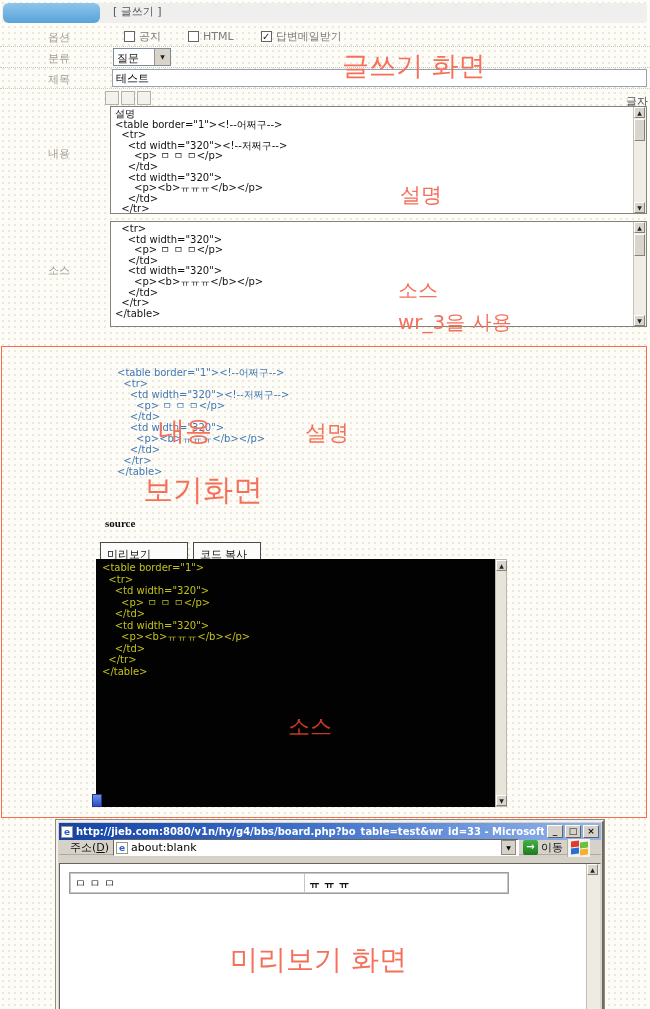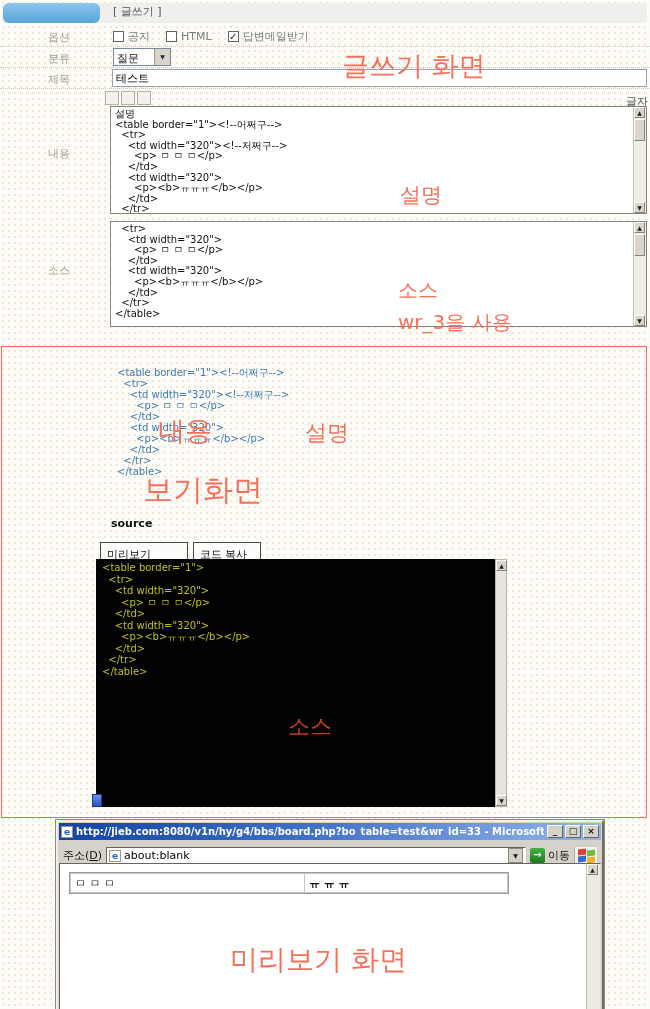--- a/index.html
+++ b/index.html
@@ -13,21 +13,21 @@
   
   .hdr-bar{position:absolute;left:2px;top:3px;width:645px;height:20px;background:#efefee;border-radius:4px;}
   .hdr-tab{position:absolute;left:1px;top:0;width:97px;height:20px;border-radius:6px;
     background:linear-gradient(#8ec5ec,#57a3d8);}
   .hdr-title{position:absolute;left:113px;top:4px;font-size:11px;color:#555;}
   .flabel{position:absolute;left:0;width:70px;text-align:right;font-size:11px;color:#a49e94;font-family:Liberation Mono, monospace;}
   .lbl-option{top:30px}.lbl-category{top:51px}.lbl-subject{top:72px}.lbl-content{top:146px}.lbl-source{top:263px}
   .dotline{position:absolute;left:0;width:650px;height:0;border-top:1px dotted #ccc7bc;}
   .dl1{top:46px}.dl2{top:67px}.dl3{top:88px}
   .opt-row{position:absolute;left:113px;top:29px;display:flex;gap:16px;font-size:11px;color:#7d7d7d;align-items:center;}
-  .cb{display:inline-flex;align-items:center;gap:4px;}
+  .cb{display:inline-flex;align-items:center;gap:4px;margin-left:11px;}
   .cbbox{width:11px;height:11px;background:#fff;border:1px solid #636363;font-size:10px;line-height:9px;text-align:center;color:#1a1a1a;font-weight:bold;box-sizing:border-box;}
   .sel{position:absolute;left:113px;top:48px;width:58px;height:18px;background:#fff;border:1px solid #7d8a9a;display:flex;box-sizing:border-box;justify-content:center;}
   .sel-text{flex:1;font-size:11px;color:#222;padding:2px 0 0 3px;}
   .sel-btn{width:15px;background:#d8d4cc;border-left:1px solid #9a968c;font-size:6px;line-height:15px;text-align:center;color:#222;}
   .subj-input{position:absolute;left:112px;top:69px;width:527px;height:16px;border:1px solid #95a3b5;background:#fff;font-size:11px;padding:0 3px;font-family:inherit;}
   .tbx{position:absolute;top:91px;width:12px;height:12px;background:#f4f2ed;border:1px solid #b6b1a8;}
   .tbx1{left:105px}.tbx2{left:121px}.tbx3{left:137px}
   .char-label{position:absolute;right:2px;top:94px;font-size:11px;color:#555;}
   .ta{position:absolute;left:110px;width:537px;background:#fff;border:1px solid #83837b;box-sizing:border-box;}
   .ta-content{top:106px;height:108px;}
@@ -44,38 +44,38 @@
   .a-src1{left:398px;top:253px;font-size:20px;}
   .a-wr3{left:398px;top:285px;font-size:20px;}
   .a-content{left:158px;top:389px;font-size:27px;}
   .a-desc2{left:305px;top:394px;font-size:22px;}
   .a-view{left:143px;top:446px;font-size:30px;}
   .a-srcblack{left:288px;top:688px;font-size:22px;color:#c43a24;}
   .a-preview{left:230px;top:917px;font-size:28px;}
   
   .redbox{position:absolute;left:1px;top:346px;width:644px;height:470px;border:1px solid #fd6a4e;}
   .bluecode{position:absolute;left:117px;top:367px;margin:0;font-size:10px;line-height:11px;color:#3f78b5;white-space:pre;font-family:"DejaVu Sans","Liberation Sans",sans-serif;}
-  .src-label{position:absolute;left:111px;top:517px;font-size:11px;font-weight:bold;color:#111;}
+  .src-label{position:absolute;left:105px;top:517px;font-size:11px;font-weight:bold;color:#111;font-family:Liberation Serif, serif;}
   .vbtn{position:absolute;top:542px;height:24px;background:#fcfcfa;border:1px solid #4a4a4a;font-size:11px;color:#111;text-align:left;line-height:15px;box-sizing:border-box;}
   .btn-preview{left:100px;width:88px;}
   .btn-copy{left:193px;width:68px;}
   .blackbox{position:absolute;left:96px;top:559px;width:399px;height:248px;background:#020202;}
   .blackbox pre{margin:0;padding:3px 6px;font-size:10px;line-height:11.5px;color:#c2c21a;white-space:pre;font-family:"DejaVu Sans","Liberation Sans",sans-serif;}
   .bb-scroll{position:absolute;left:495px;top:559px;width:12px;height:248px;background:#e7e5da;border:1px solid #bcb8ae;box-sizing:border-box;}
   .mini-icon{position:absolute;left:92px;top:794px;width:10px;height:13px;background:linear-gradient(#7191e2,#2a4fc0);border:1px solid #1c36a0;box-sizing:border-box;}
   
   .iewin{position:absolute;left:56px;top:820px;width:548px;height:195px;background:#d6d2ca;
     border:2px solid;border-color:#f2f0ea #6f6b63 #6f6b63 #f2f0ea;box-shadow:0 0 0 1px #8f8b81;box-sizing:border-box;}
   .ie-title{position:absolute;left:1px;top:1px;right:1px;height:17px;
     background:linear-gradient(90deg,#1443a4,#3e6fc9 45%,#93b5ea);display:flex;align-items:center;gap:3px;padding:0 2px;}
   .ie-doc-icon{width:12px;height:12px;background:#fff;border:1px solid #9a968c;color:#2a62c8;font-size:9px;font-weight:bold;line-height:11px;text-align:center;flex:0 0 auto;box-sizing:border-box;}
   .ie-title-text{flex:1;color:#fff;font-size:10px;font-weight:bold;white-space:nowrap;overflow:hidden;}
   .ie-btns{display:flex;gap:2px;flex:0 0 auto;}
   .ie-btn{width:16px;height:13px;background:#d6d2ca;border:1px solid;border-color:#fff #68645c #68645c #fff;font-size:9px;line-height:10px;text-align:center;color:#111;font-weight:bold;box-sizing:border-box;}
-  .ie-addr{position:absolute;left:1px;top:19px;right:1px;height:30px;background:#d6d2ca;display:flex;align-items:center;gap:4px;padding:0 4px;border-bottom:1px solid #aeaaa0;box-sizing:border-box;}
+  .ie-addr{position:absolute;left:1px;top:19px;right:1px;height:14px;background:#d6d2ca;display:flex;align-items:center;gap:4px;padding:0 11px;border-bottom:1px solid #aeaaa0;box-sizing:border-box;}
   .addr-label{font-size:11px;color:#111;flex:0 0 auto;}
   .addr-label u{text-decoration:underline;}
   .addr-input{flex:1;height:17px;background:#fff;border:1px solid;border-color:#68645c #fff #fff #68645c;display:flex;align-items:center;gap:3px;padding:0 2px;box-sizing:border-box;}
   .addr-field{border:none;outline:none;flex:1;font-size:11px;font-family:inherit;padding:0;background:transparent;}
   .addr-drop{width:15px;height:15px;background:#d6d2ca;border:1px solid #8d897f;font-size:6px;line-height:13px;text-align:center;flex:0 0 auto;box-sizing:border-box;}
   .go-btn{display:flex;align-items:center;gap:3px;font-size:11px;color:#111;flex:0 0 auto;}
   .go-icon{width:15px;height:15px;border-radius:2px;background:linear-gradient(#43b243,#1d7a1d);color:#fff;font-size:10px;font-weight:bold;line-height:14px;text-align:center;}
   .win-flag{position:relative;width:22px;height:18px;background:#f4f2ec;border-left:1px solid #b2aea4;flex:0 0 auto;}
   .win-flag i{position:absolute;width:8px;height:6px;transform:skewY(-6deg);}
   .wf-r{left:3px;top:2px;background:#e23a2e;}

